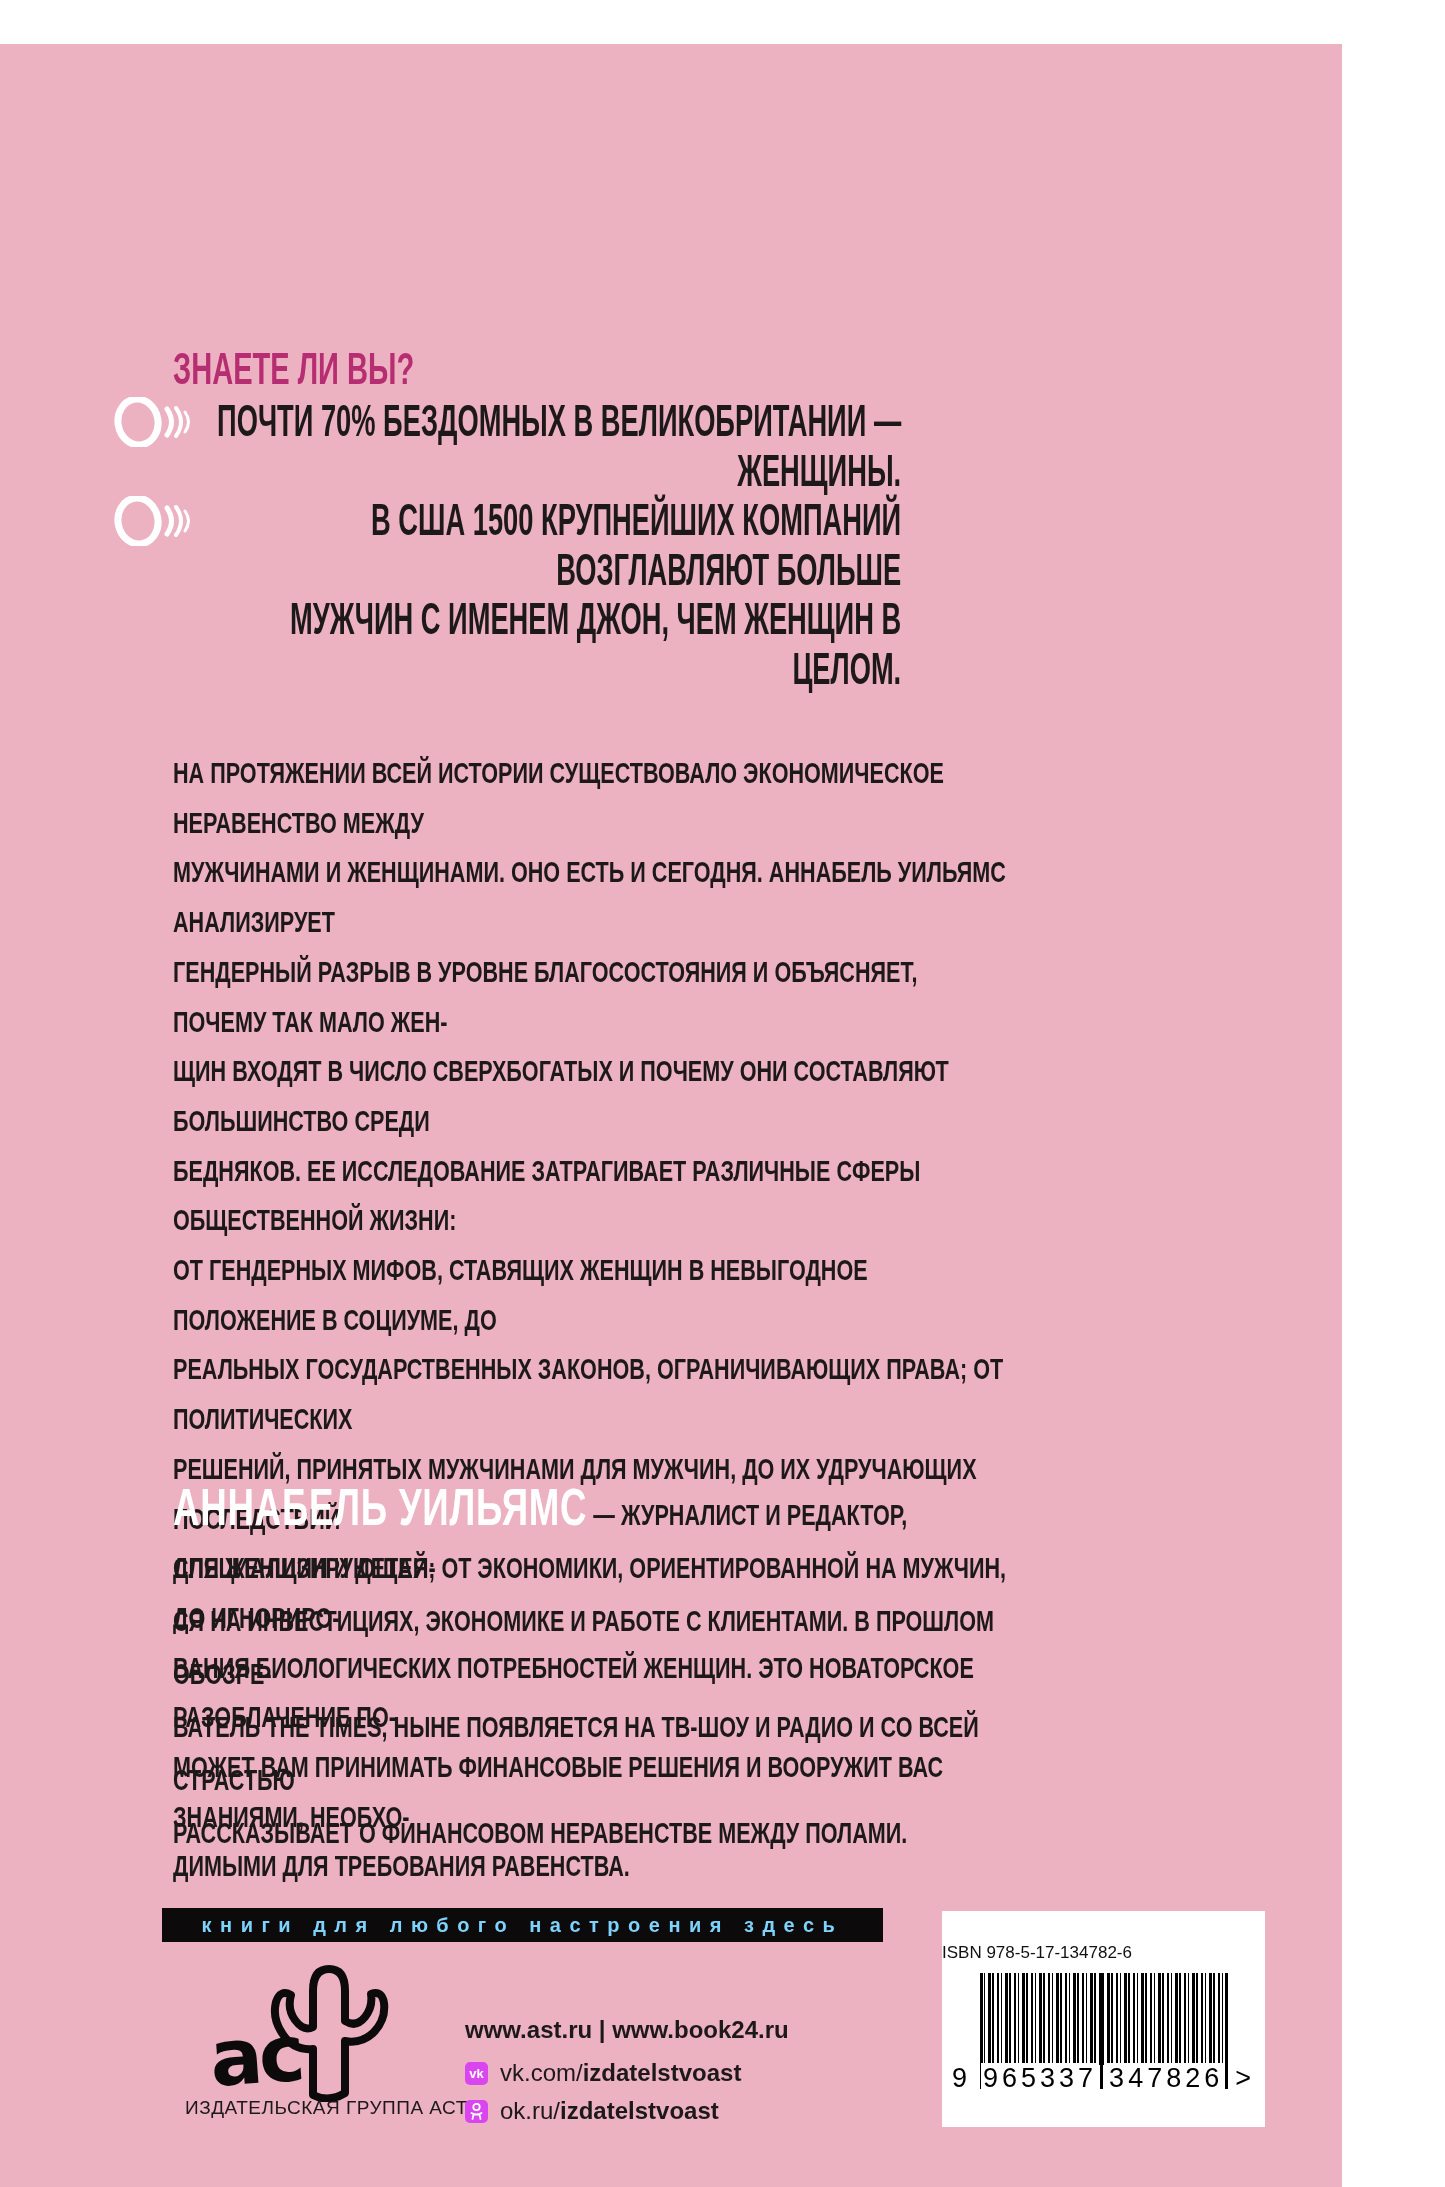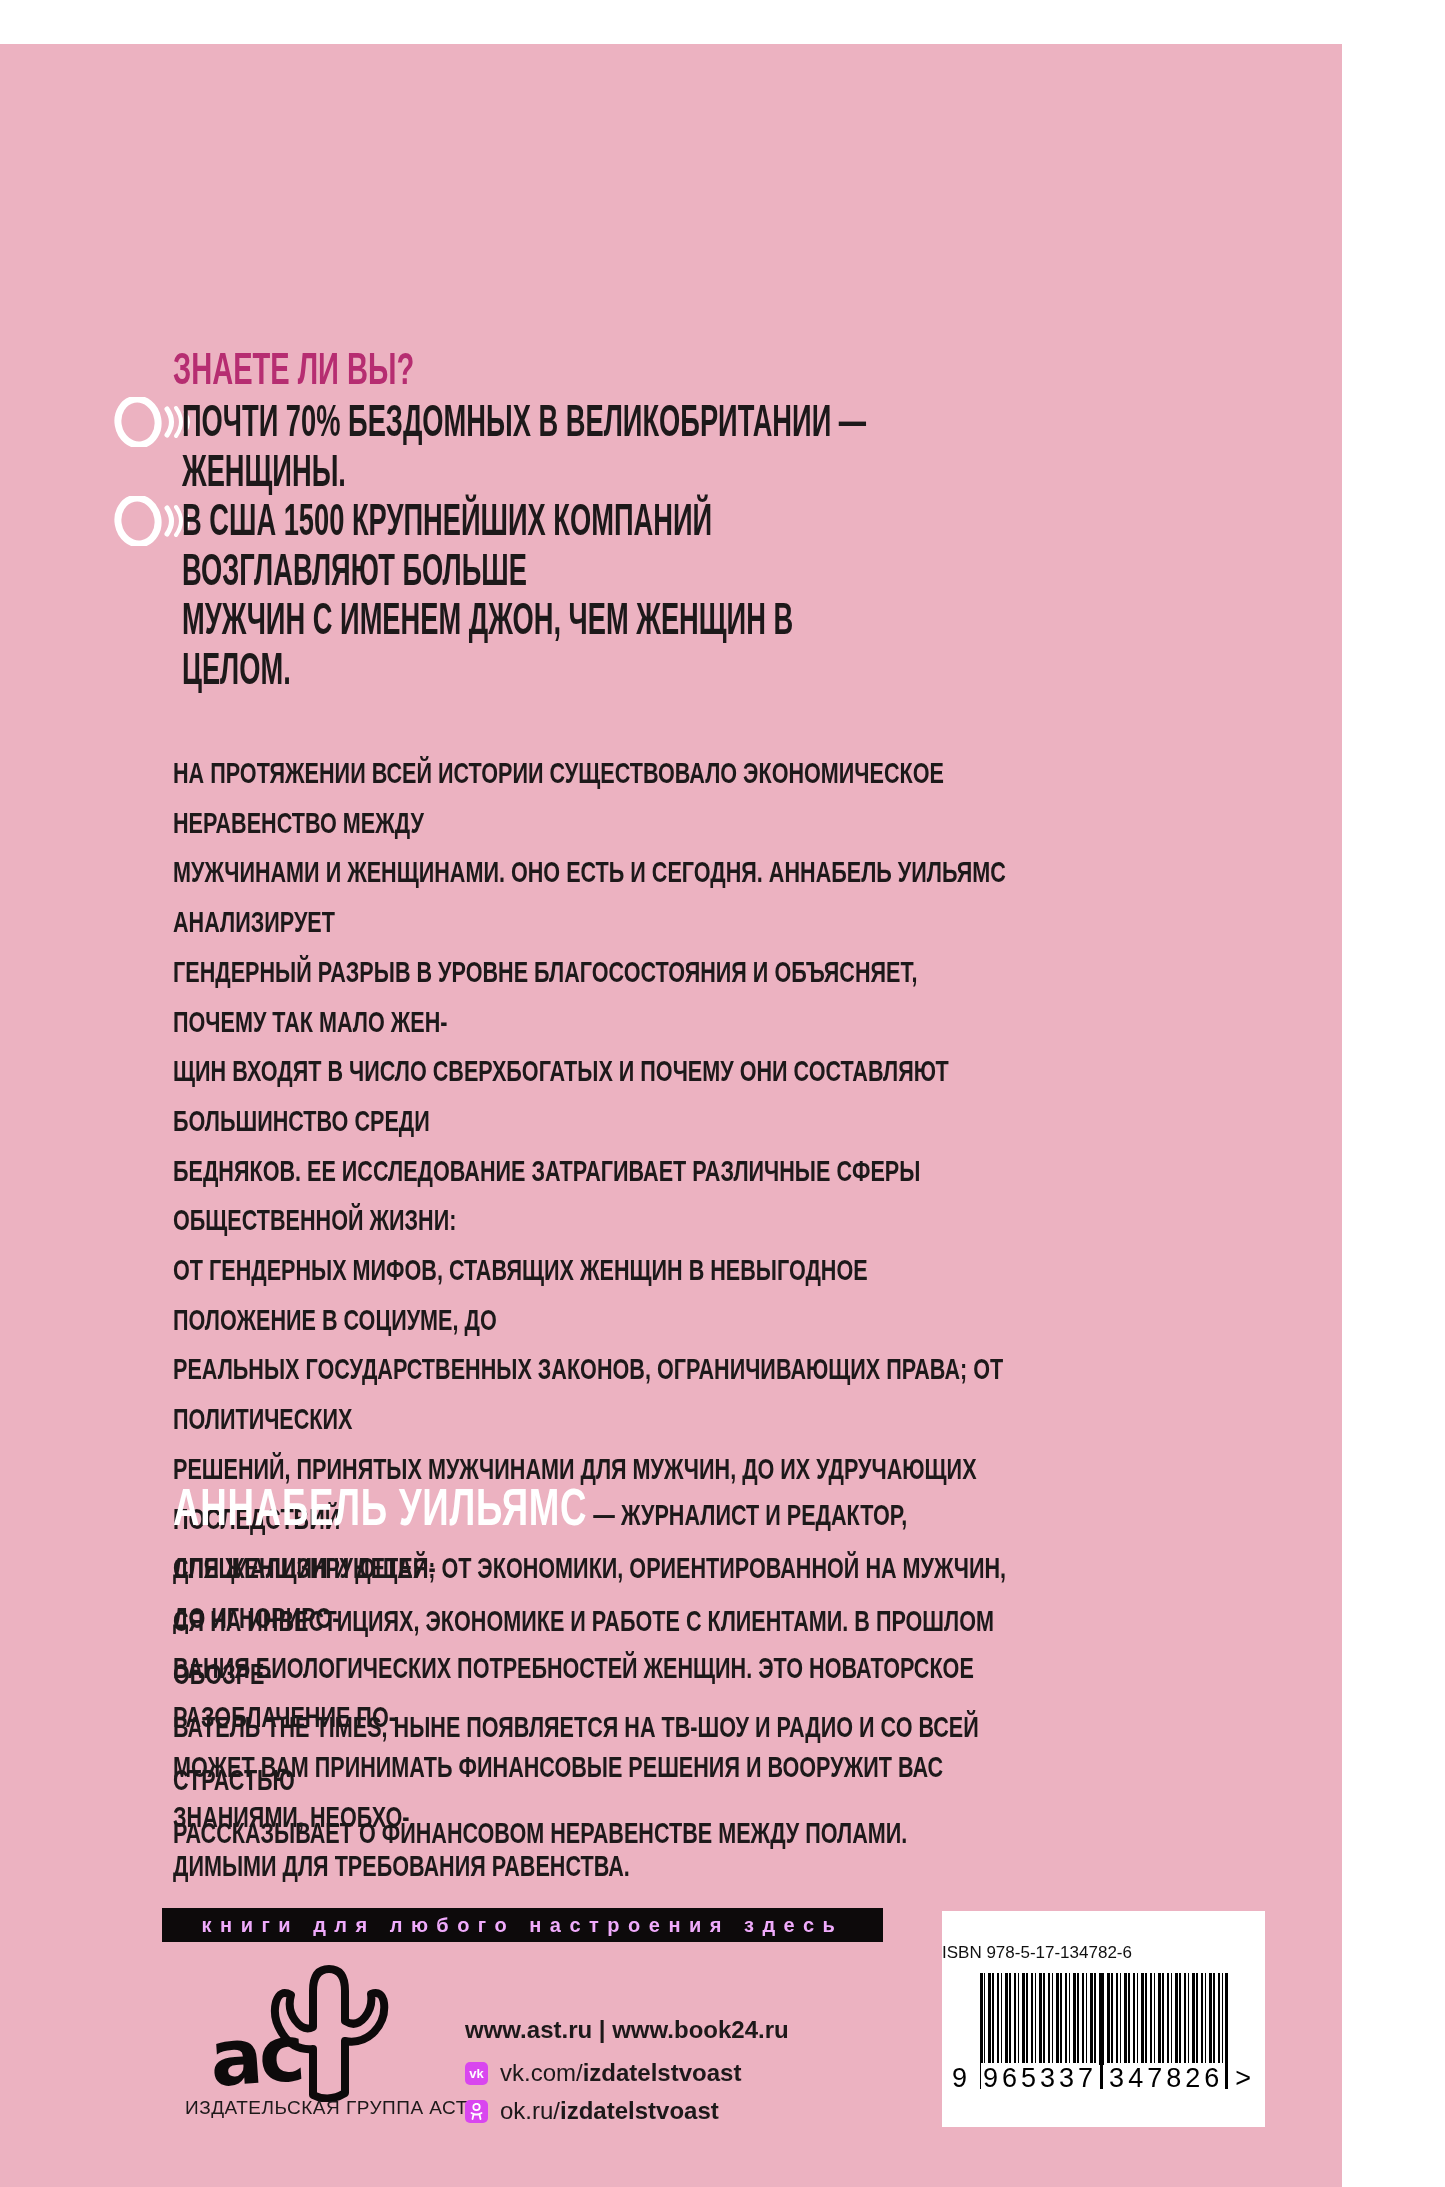--- a/index.html
+++ b/index.html
@@ -4,36 +4,36 @@
 <style>
   html,body{margin:0;padding:0;}
   body{font-family:"Liberation Sans",sans-serif;}
   .cover{position:relative;width:1342px;height:2187px;background:#ecb2c1;overflow:hidden;margin-top:44px;}
   .abs{position:absolute;}
   .cond{transform-origin:left top;white-space:pre-line;}
   
   .did-you-know{left:173px;top:300px;color:#b62d71;font-size:44px;font-weight:bold;
     transform:scaleX(0.66);letter-spacing:0px;line-height:50px;}
   
-  .facts{left:112px;top:352px;}
+  .facts{left:112px;top:352px;text-align:right;}
   .fact{position:relative;}
   .fact-icon{position:absolute;left:0;top:1px;}
   .fact-text{margin-left:70px;color:#1d191a;font-size:44px;font-weight:bold;line-height:49.5px;
     transform:scaleX(0.62);transform-origin:left top;white-space:pre-line;}
   
   .annotation{left:173px;top:704px;color:#1d191a;font-size:30px;font-weight:bold;line-height:49.7px;
     transform:scaleX(0.72);transform-origin:left top;white-space:pre-line;}
   
   .bio{left:173px;top:1437px;color:#1d191a;font-size:30px;font-weight:bold;line-height:53px;
     transform:scaleX(0.72);transform-origin:left top;white-space:pre-line;}
   .bio .author{color:#ffffff;font-size:51px;font-weight:bold;letter-spacing:1px;}
   
   .strip{left:162px;top:1864px;width:721px;height:34px;background:#0d0a0b;
     display:flex;align-items:center;justify-content:center;}
-  .strip-text{color:#f0abfc;font-size:20px;font-weight:bold;letter-spacing:8.5px;white-space:nowrap;text-align:right;}
+  .strip-text{color:#7dd3fc;font-size:20px;font-weight:bold;letter-spacing:8.5px;white-space:nowrap;text-align:right;}
   
   .logo{left:185px;top:1905px;width:220px;height:175px;}
   .logo-letters{position:absolute;left:25px;top:62px;font-size:78px;font-weight:900;color:#0d0a0b;
     transform:rotate(-4deg);font-family:"DejaVu Sans",sans-serif;letter-spacing:-4px;}
   .logo-caption{position:absolute;left:0px;top:148px;width:220px;text-align:center;
     color:#1d191a;font-size:19px;letter-spacing:0.5px;white-space:nowrap;}
   
   .links{left:465px;top:1972px;color:#1d191a;}
   .websites{font-size:24px;font-weight:bold;white-space:nowrap;}
   .social-row{display:flex;align-items:center;margin-top:12px;height:26px;}

